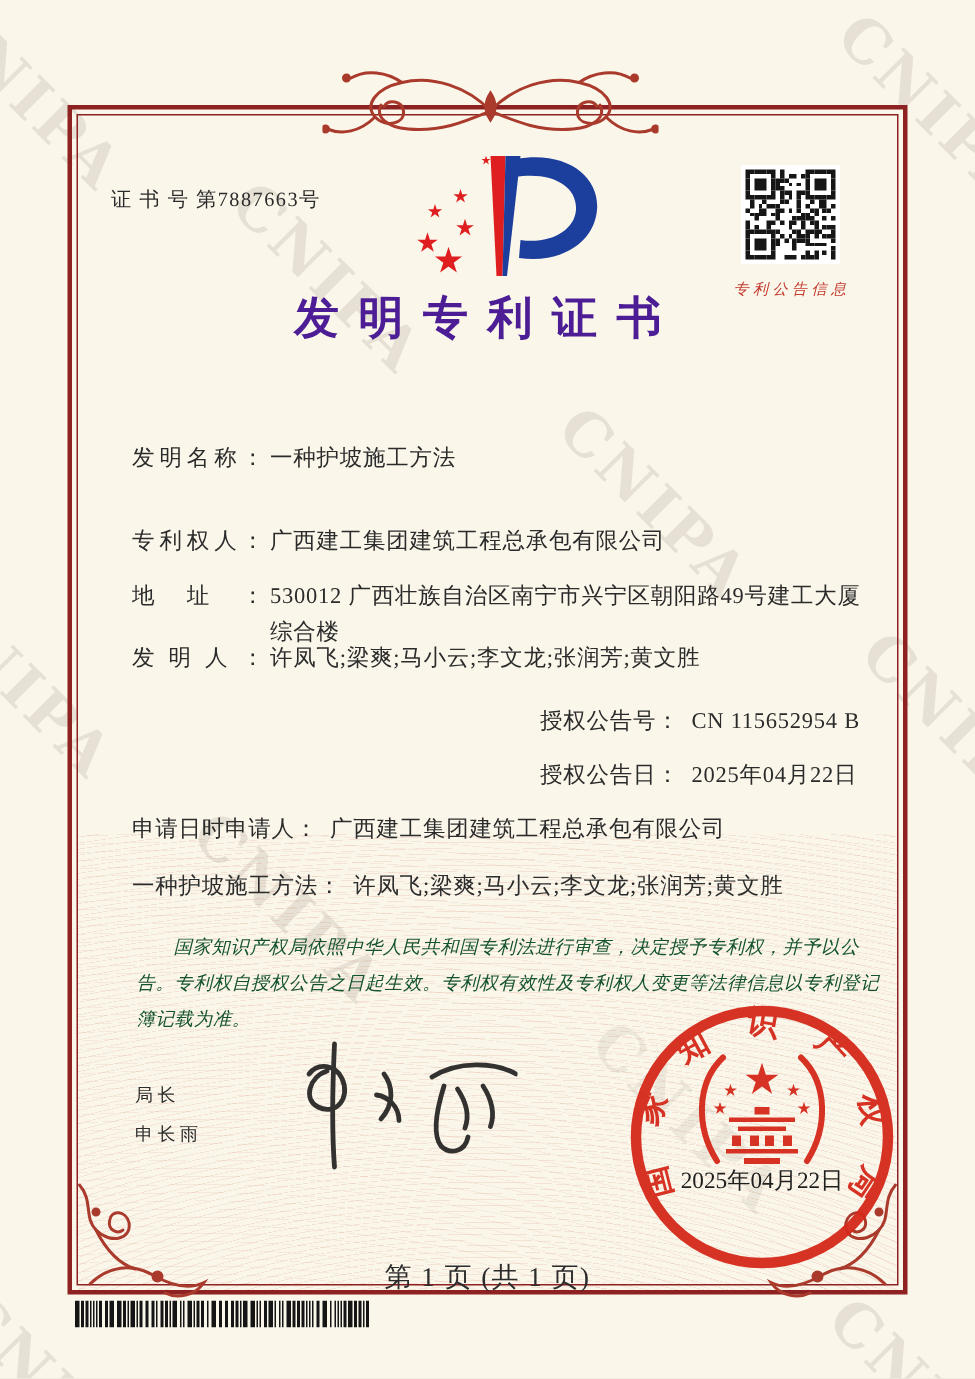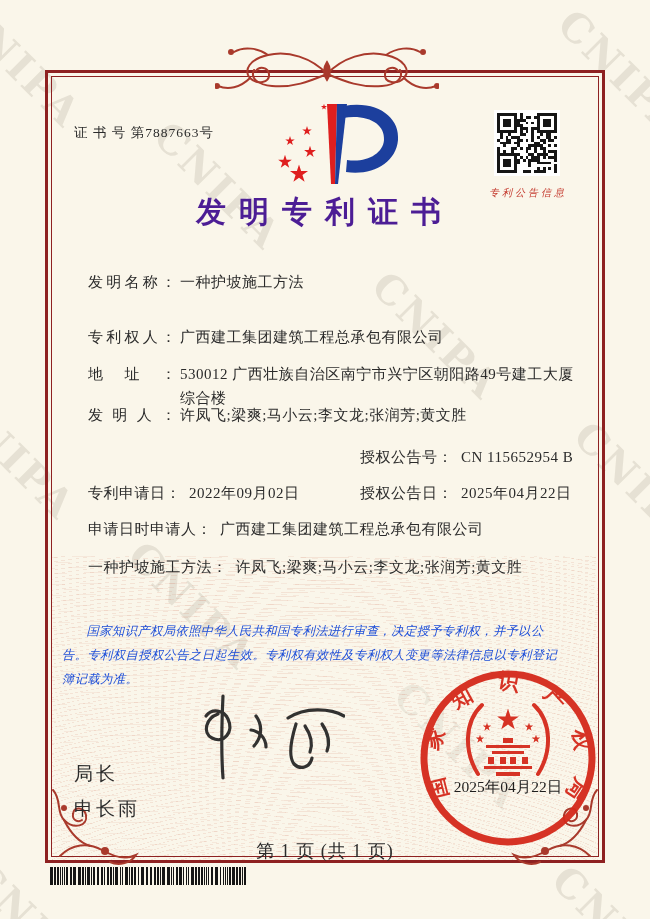--- a/index.html
+++ b/index.html
@@ -36,32 +36,32 @@
   
   .cert-no{position:absolute;left:74px;top:124px;font-size:13.5px;letter-spacing:1px;z-index:2;}
   .qr{position:absolute;left:494px;top:110px;width:60px;height:60px;padding:3px;background:#fff;
       display:grid;grid-template-columns:repeat(21,1fr);grid-template-rows:repeat(21,1fr);z-index:2;}
   .qr div.d{background:#161616;}
   .qr-caption{position:absolute;left:460px;top:186px;width:136px;text-align:center;
       font-size:10px;letter-spacing:3px;color:var(--red-text);font-style:italic;z-index:2;}
   .title{position:absolute;left:0;right:0;top:192px;text-align:center;font-size:30px;
       font-weight:700;letter-spacing:13px;color:#4c1d95;z-index:2;}
   
-  .row{position:absolute;left:88px;display:flex;font-size:15px;z-index:2;line-height:24px;}
+  .row{position:absolute;left:88px;display:flex;font-size:15px;z-index:2;line-height:24px;margin-top:24px;}
   .lbl{display:inline-block;width:88px;flex:none;text-align:justify;text-align-last:justify;margin-right:4px;}
   .lbl-wide{flex:none;margin-right:8px;letter-spacing:0.5px;text-align:center;}
   .val{letter-spacing:0.5px;}
   .row.addr .val{width:400px;}
   .row.c2{left:360px;}
   
-  .statement{position:absolute;left:62px;top:619px;width:500px;font-size:12.3px;
+  .statement{position:absolute;left:91px;top:619px;width:500px;font-size:12.3px;
       letter-spacing:0.4px;line-height:24px;text-indent:2em;font-style:italic;
-      color:#1d4ed8;z-index:2;}
+      color:#14532d;z-index:2;}
   
-  .signer{position:absolute;left:74px;top:722px;font-size:19px;letter-spacing:3px;z-index:2;margin-top:39px;}
+  .signer{position:absolute;left:90px;top:722px;font-size:12px;letter-spacing:3px;z-index:2;}
   .signer div{margin-bottom:9px;}
   
   .footer{position:absolute;left:0;right:0;top:839px;text-align:center;font-size:18px;
       letter-spacing:1px;z-index:2;}
   .barcode{position:absolute;left:50px;top:867px;z-index:2;}
   .seal-svg{z-index:3;opacity:0.95;}
 </style>
 </head>
 <body>
 
@@ -591,24 +591,20 @@
     <span class="lbl">地址：</span>
     <span class="val">530012 广西壮族自治区南宁市兴宁区朝阳路49号建工大厦综合楼</span>
   </div>
   <div class="row" style="top:403px">
     <span class="lbl">发明人：</span>
     <span class="val">许凤飞;梁爽;马小云;李文龙;张润芳;黄文胜</span>
   </div>
   <div class="row c2" style="top:445px">
     <span class="lbl-wide">授权公告号：</span>
     <span class="val">CN 115652954 B</span>
-  </div>
-  <div class="row" style="top:481px">
-    <span class="lbl-wide">专利申请日：</span>
-    <span class="val">2022年09月02日</span>
   </div>
   <div class="row c2" style="top:481px">
     <span class="lbl-wide">授权公告日：</span>
     <span class="val">2025年04月22日</span>
   </div>
   <div class="row" style="top:517px">
     <span class="lbl-wide">申请日时申请人：</span>
     <span class="val">广西建工集团建筑工程总承包有限公司</span>
   </div>
   <div class="row" style="top:555px">

